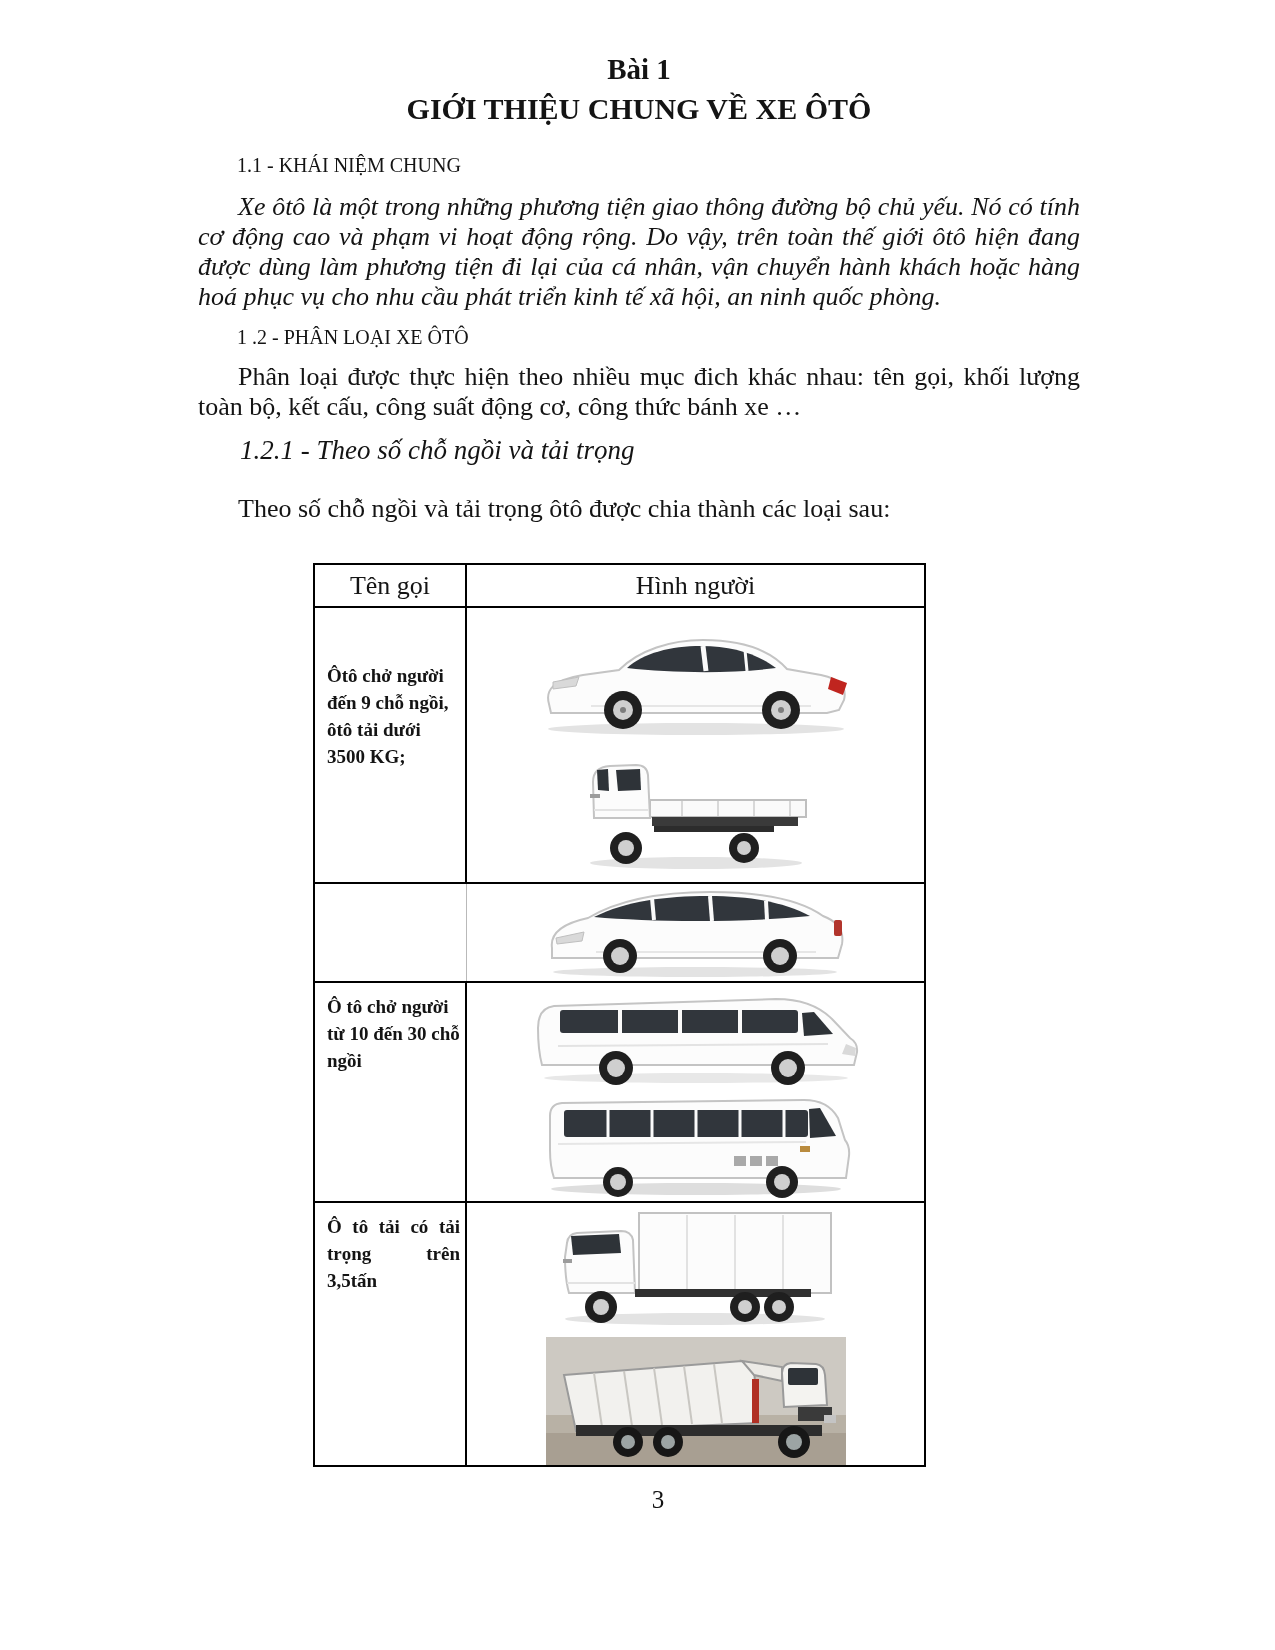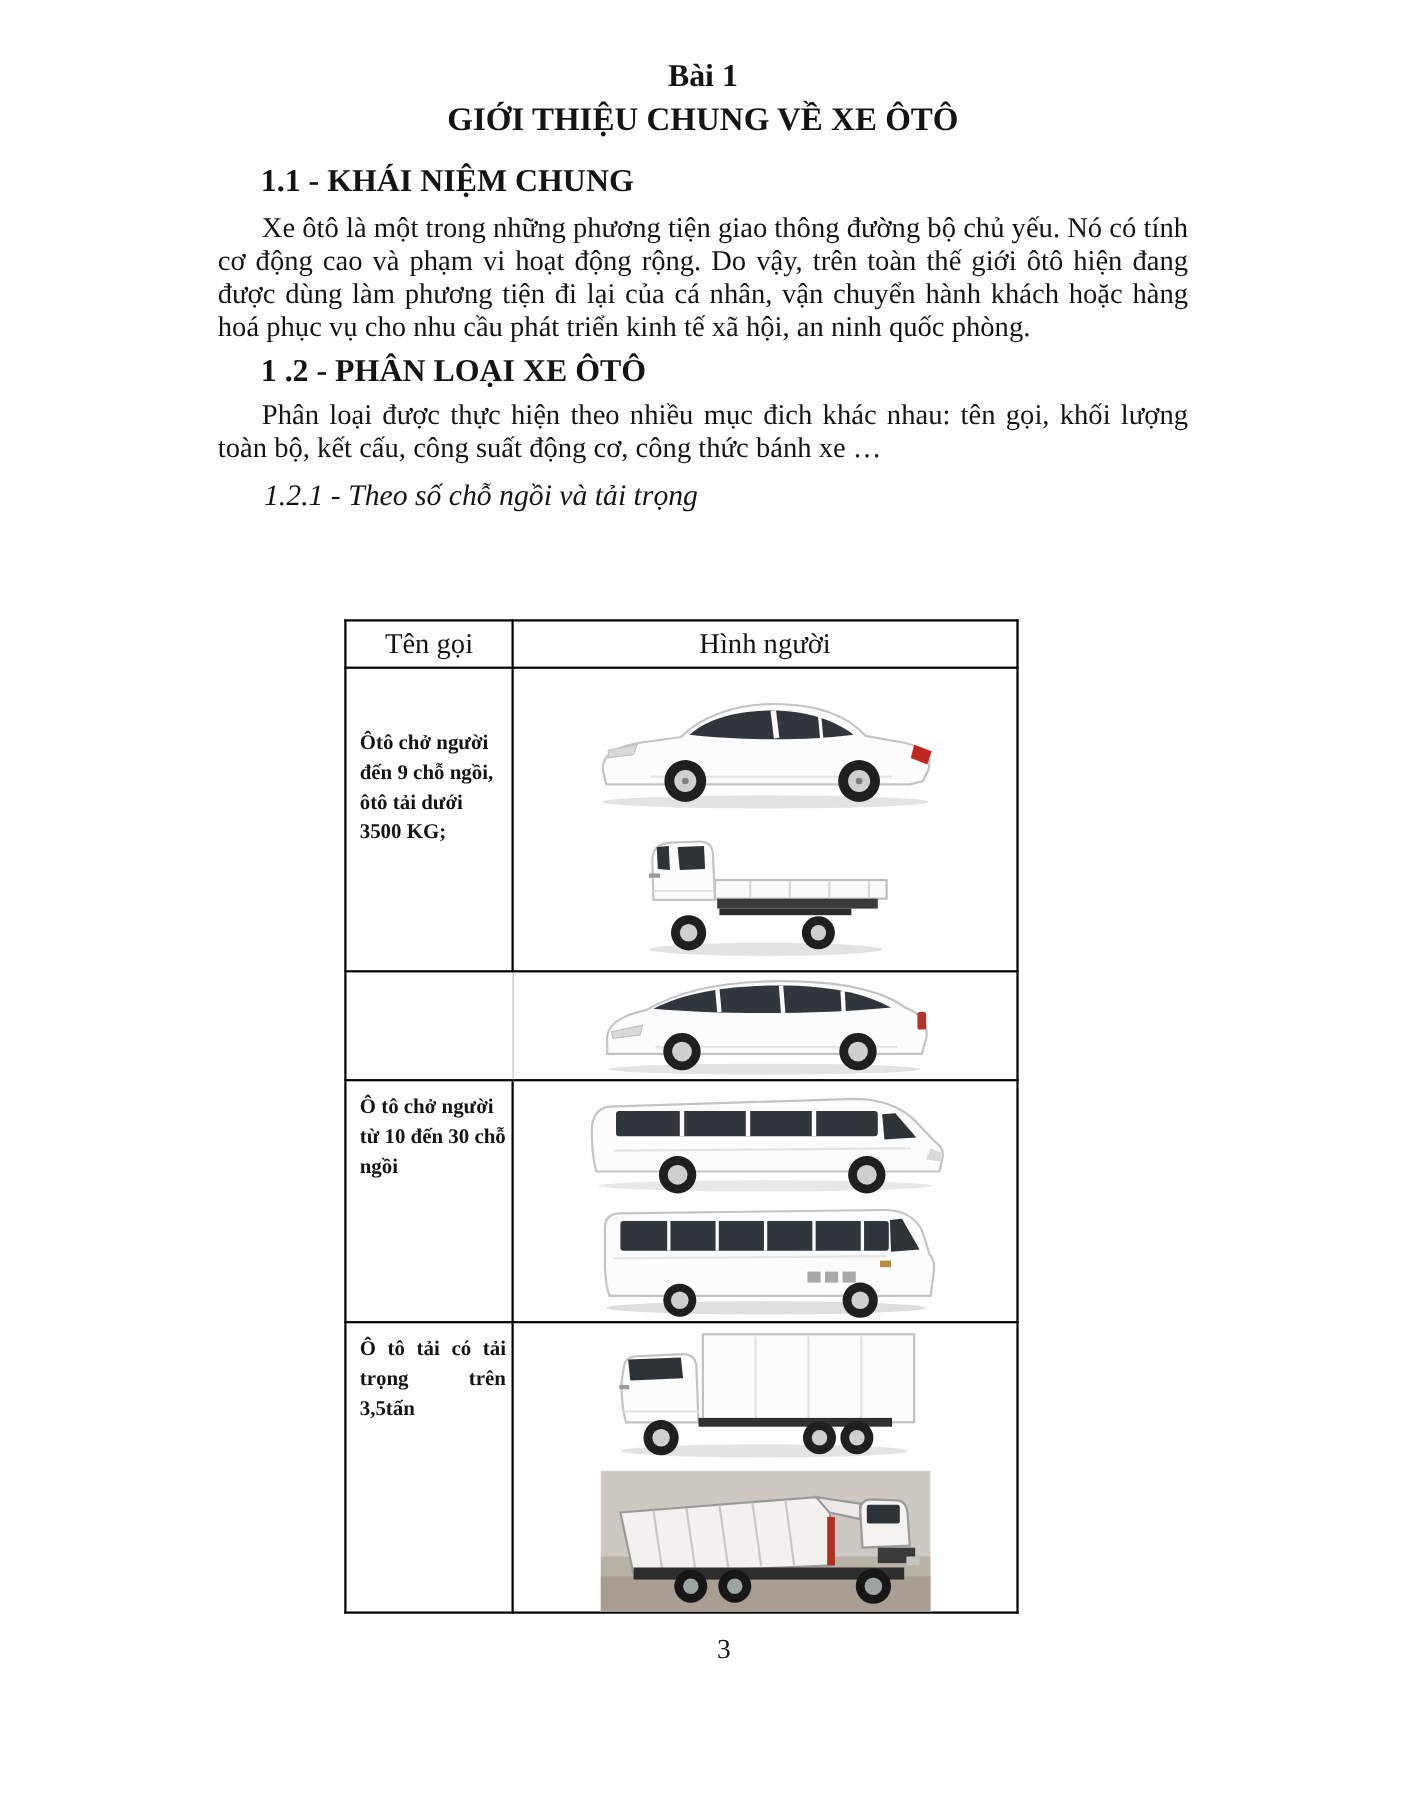--- a/index.html
+++ b/index.html
@@ -3,25 +3,25 @@
 <meta charset="utf-8">
 <style>
   html,body{margin:0;padding:0;background:#ffffff;}
   .page{
     position:relative;width:1275px;height:1650px;background:#ffffff;
     font-family:"Liberation Serif","DejaVu Serif",serif;color:#141414;overflow:hidden;
   }
   .title-block{position:absolute;top:52px;left:198px;width:882px;text-align:center;}
   .lesson-label{font-size:29px;font-weight:bold;margin:0;line-height:34px;}
   .main-title{font-size:30px;font-weight:bold;margin:5px 0 0 0;line-height:36px;}
-  .h-sec{position:absolute;left:237px;font-size:29px;font-weight:bold;line-height:34px;white-space:nowrap;}
+  .h-sec{position:absolute;left:237px;font-size:20px;font-weight:normal;line-height:34px;white-space:nowrap;}
   .h-sec1{top:148px;}
   .h-sec2{top:320px;}
   .para{position:absolute;left:198px;width:882px;font-size:26px;line-height:30px;text-align:justify;text-indent:40px;}
-  .para1{top:192px;}
+  .para1{top:192px;font-style:italic;}
   .para2{top:362px;}
   .h-sub{position:absolute;top:434px;left:240px;font-size:27px;font-style:italic;line-height:32px;white-space:nowrap;}
   .intro{position:absolute;top:494px;left:198px;width:882px;font-size:26px;line-height:30px;text-indent:40px;text-align:left;}
   .vtable{position:absolute;top:563px;left:313px;border-collapse:collapse;table-layout:fixed;}
   .vtable th,.vtable td{border:2px solid #000;padding:0;}
   .col-name{width:150px;}
   .col-shape{width:457px;}
   .vtable th{height:41px;font-weight:normal;font-size:26px;text-align:center;vertical-align:middle;}
   td.label-cell{vertical-align:top;font-size:19px;line-height:27px;text-align:left;padding:10px 5px 0 12px;font-weight:bold;}
   td.label-cell.pad-deep{padding-top:54px;}
@@ -46,20 +46,21 @@
     <div class="main-title">GIỚI THIỆU CHUNG VỀ XE ÔTÔ</div>
   </div>
 
   <div class="h-sec h-sec1">1.1 - KHÁI NIỆM CHUNG</div>
   <div class="para para1">Xe ôtô là một trong những phương tiện giao thông đường bộ chủ yếu. Nó có tính cơ động cao và phạm vi hoạt động rộng. Do vậy, trên toàn thế giới ôtô hiện đang được dùng làm phương tiện đi lại của cá nhân, vận chuyển hành khách hoặc hàng hoá phục vụ cho nhu cầu phát triển kinh tế xã hội, an ninh quốc phòng.</div>
 
   <div class="h-sec h-sec2">1 .2 - PHÂN LOẠI XE ÔTÔ</div>
   <div class="para para2">Phân loại được thực hiện theo nhiều mục đich khác nhau: tên gọi, khối lượng toàn bộ, kết cấu, công suất động cơ, công thức bánh xe …</div>
 
   <div class="h-sub">1.2.1 - Theo số chỗ ngồi và tải trọng</div>
+  <div class="intro">Theo số chỗ ngồi và tải trọng ôtô được chia thành các loại sau:</div>
 
   <table class="vtable">
     <tbody>
         <tr>
       <th class="col-name">Tên gọi</th>
       <th class="col-shape">Hình người</th>
     </tr>
 
     <tr class="r1">
       <td class="label-cell pad-deep">Ôtô chở người đến 9 chỗ ngồi, ôtô tải dưới 3500 KG;</td>

